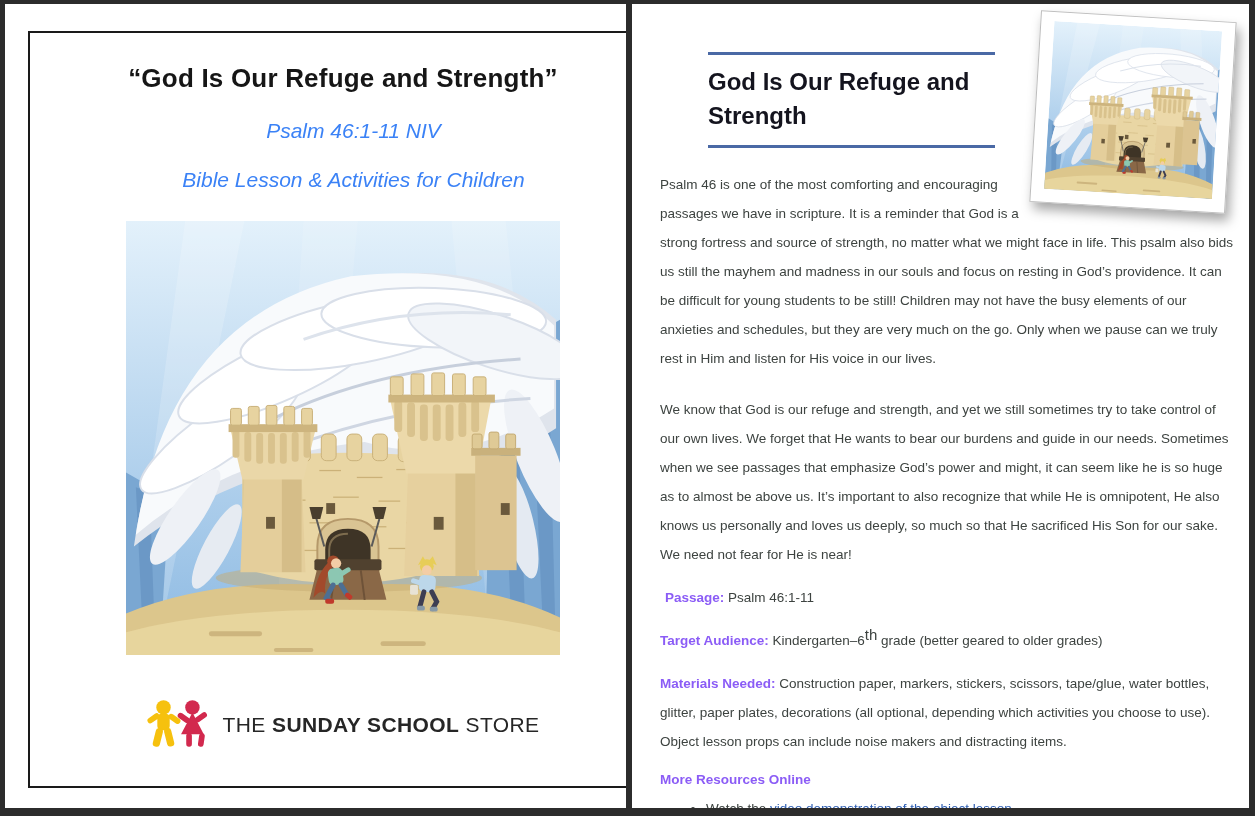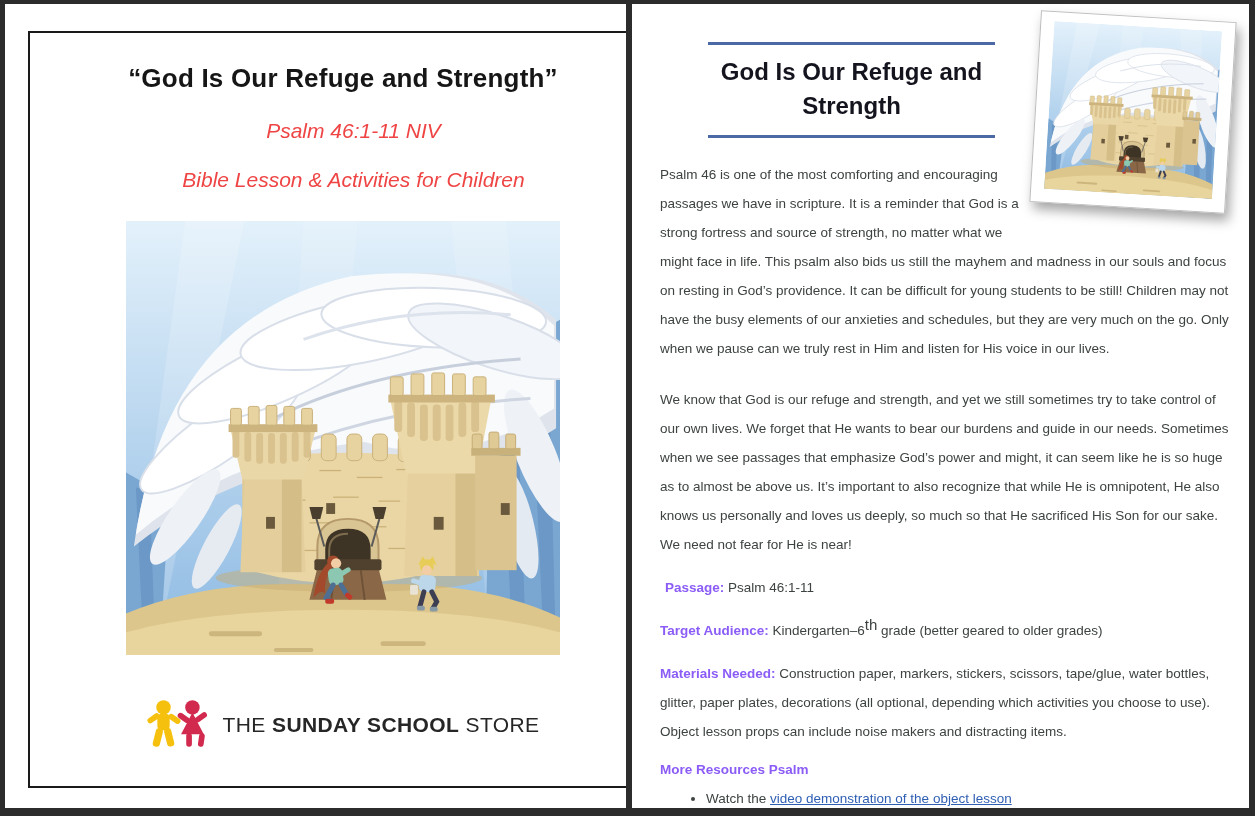--- a/index.html
+++ b/index.html
@@ -17,21 +17,21 @@
 
   
   .cover-box {
     position:absolute; left:23px; top:27px;
     width:630px; height:757px;
     border:2px solid #1a1a1a;
     background:#fff;
     text-align:center;
   }
   .cover-title { margin-top:30px; font-size:26px; font-weight:bold; color:#161616; letter-spacing:.2px; }
-  .cover-sub   { margin-top:25px; font-size:21px; font-style:italic; color:#ef4444;padding-left:21px; }
+  .cover-sub   { margin-top:25px; font-size:21px; font-style:italic; color:#3b82f6;padding-left:21px; }
   .cover-art-wrap { width:434px; height:438px; margin:27px auto 0; }
   .cover-art-wrap svg { display:block; width:100%; height:100%; }
   .logo-row { margin-top:40px; display:flex; align-items:center; justify-content:center; gap:12px; }
   .logo-figures { width:64px; height:56px; }
   .logo-text { font-size:21px; color:#262626; letter-spacing:.4px; white-space:nowrap; }
   .logo-text .lt-light { font-weight:400;margin-top:24px; }
   .logo-text .lt-bold  { font-weight:800; }
 
   
   .rp-body { position:absolute; left:28px; right:14px; top:0; color:#3d4340; font-size:13.5px; }
@@ -40,25 +40,25 @@
     width:196px; height:192px;
     margin:12px 4px 12px 16px;
     background:#fff;
     border:1px solid #bdbdbd;
     padding:9px 9px 13px 9px;
     box-shadow:4px 7px 12px rgba(0,0,0,.35);
     transform:rotate(3.5deg);
   }
   .polaroid svg { display:block; width:100%; height:100%; }
   .rp-title-block {
-    margin:38px 240px 0 48px;
+    margin:48px 240px 0 48px;
     border-top:3px solid #4a69a5;
     border-bottom:3px solid #4a69a5;
     padding:10px 0 12px;
-    text-align:center;
+    text-align:left;
   }
   .rp-title { font-size:24px; line-height:34px; font-weight:800; color:#14141e; }
   .rp-para { margin-top:22px; line-height:29px; }
   .rp-label-line { margin-top:14px; line-height:29px; }
   .rp-label-line b, .rp-heading { color:#8b5cf6; font-weight:800; }
   .indent-sm { padding-left:5px; }
   .rp-heading { margin-top:16px; font-size:13.5px; }
   ul.rp-list { margin:10px 0 14px; padding-left:46px; list-style:disc; }
   ul.rp-list li { line-height:23.5px; margin-bottom:18px; color:#3d4340; }
   a.lnk { color:#2f5fb3; text-decoration:underline; cursor:pointer; }
@@ -308,21 +308,21 @@
       </p>
 
       <p class="rp-label-line">
         <b>Target Audience:</b><span> Kindergarten–6</span><sup>th</sup><span> grade (better geared to older grades)</span>
       </p>
 
       <p class="rp-label-line">
         <b>Materials Needed:</b><span> Construction paper, markers, stickers, scissors, tape/glue, water bottles, glitter, paper plates, decorations (all optional, depending which activities you choose to use). Object lesson props can include noise makers and distracting items.</span>
       </p>
 
-      <p class="rp-heading">More Resources Psalm</p>
+      <p class="rp-heading">More Resources Online</p>
 
       <ul class="rp-list">
         <li>
           <span>Watch the </span><a class="lnk">video demonstration of the object lesson</a><span></span><span class="ital"></span>
         </li>
         <li>
           <span>Watch the </span><a class="lnk">video example for the craft projects</a><span></span><span class="ital"></span>
         </li>
 
       </ul>

